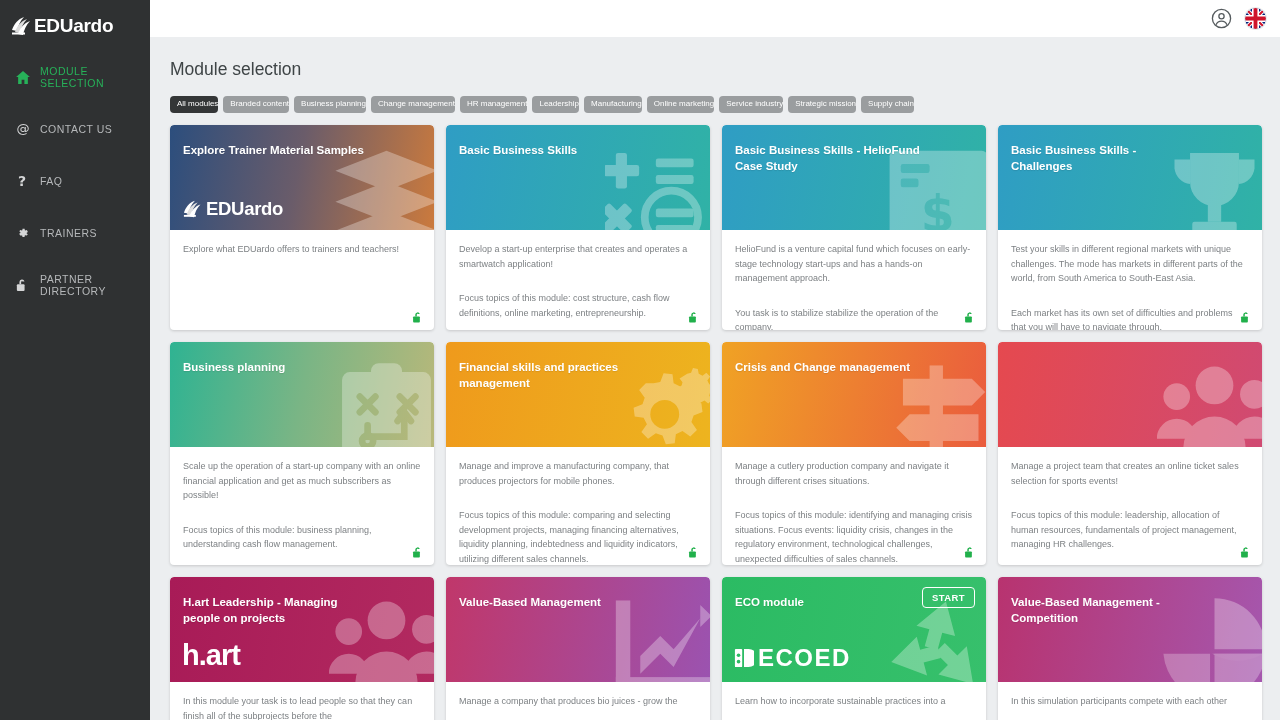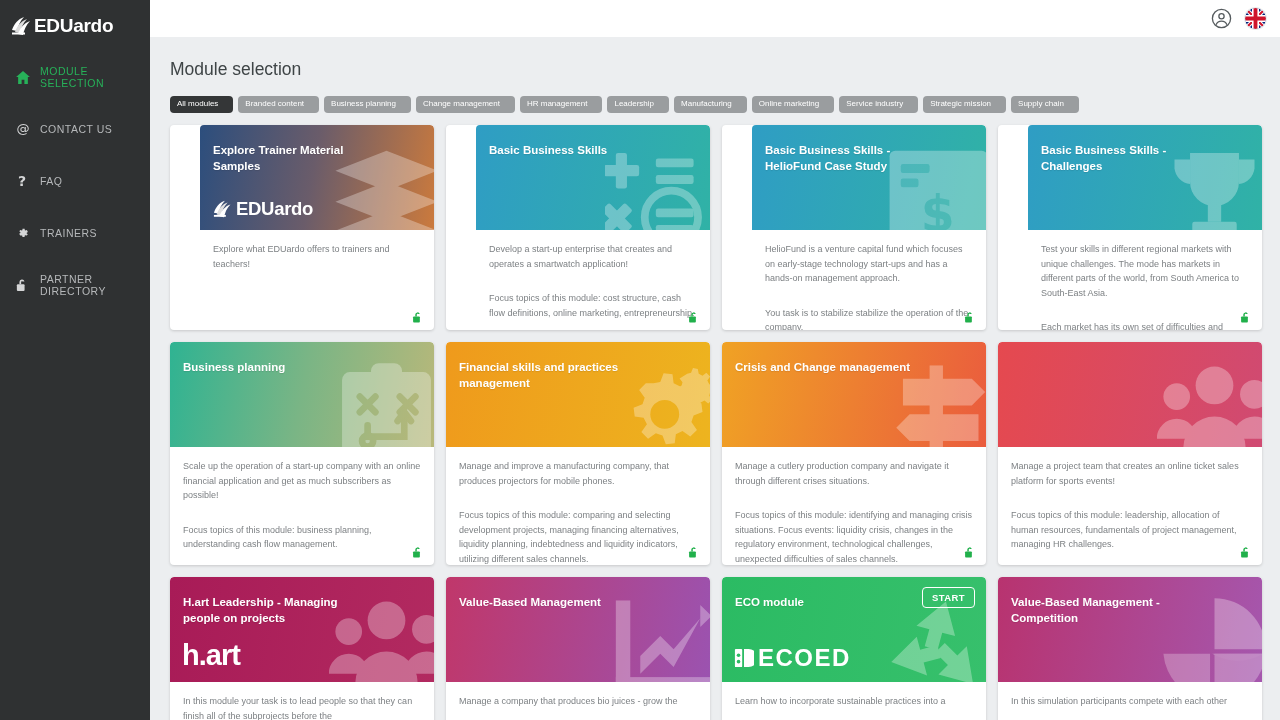--- a/index.html
+++ b/index.html
@@ -63,21 +63,21 @@
 
   #content { padding: 22px 22px 0 20px; }
   #page-title {
     font-size: 17.5px; color: #3e4446; font-weight: normal;
     margin-bottom: 16px;
   }
   #chips { display: flex; gap: 5px; flex-wrap: nowrap; margin-bottom: 12px; }
   .chip {
     font-size: 8px; color: #ffffff;
     background: #9a9d9f; border-radius: 4px;
-    padding: 4px 15px 5px 7px; white-space: nowrap;
+    padding: 4px 0 5px 7px; white-space: nowrap;
     cursor: pointer; line-height: 1;
   }
   .chip.active { background: #343637; }
   .card {
     background: #ffffff;
     border-radius: 4px;
     box-shadow: 0 1px 3px rgba(0,0,0,.16);
     overflow: hidden;
     position: relative;
     cursor: pointer;
@@ -115,21 +115,21 @@
   .card-body {
     padding: 12px 13px 0 13px;
     font-size: 9px; color: #7d8184; line-height: 1.62;
   }
   .card-body p { margin: 0; }
   .card-body p + p { margin-top: 20px; }
   .lock {
     position: absolute; right: 11px; bottom: 7px;
     width: 11px; height: 13px; z-index: 4;
   }
-  .row1 .card { height: 205px; padding-left: 30px; }
+  .row1 .card { height: 205px; }
   .row2 .card { height: 223px; }
   .row3 .card { height: 223px; }
   .grid-row {
     display: grid;
     grid-template-columns: repeat(4, 264px);
     gap: 12px;
     margin-bottom: 12px;
   }
 </style>
 </head>
@@ -456,21 +456,21 @@
                     <path d="M-2 70a18 18 0 0136 0z"></path>
                 <circle cx="86" cy="30" r="13"></circle>
                     <path d="M66 70a20 20 0 0140 0z"></path>
                 <circle cx="50" cy="22" r="17"></circle>
                     <path d="M22 78a28 28 0 0156 0z"></path>
               </g>
                 </svg>
             </div>
           </div>
           <div class="card-body">
-            <p>Manage a project team that creates an online ticket sales platform for sports events!</p>
+            <p>Manage a project team that creates an online ticket sales selection for sports events!</p>
             <p>Focus topics of this module: leadership, allocation of human resources, fundamentals of project management, managing HR challenges.</p>
           </div>
           <span class="lock">
             <svg viewBox="0 0 14 16">
               <path d="M4.2 7V4.6a2.9 2.9 0 015.7-.7H8.1A1.1 1.1 0 006.1 4.6V7z" fill="#21b04b"></path>
               <rect x="1.4" y="7" width="8.6" height="7.6" rx="1.1" fill="#21b04b"></rect>
             </svg>
           </span>
         </article>
       </div>

